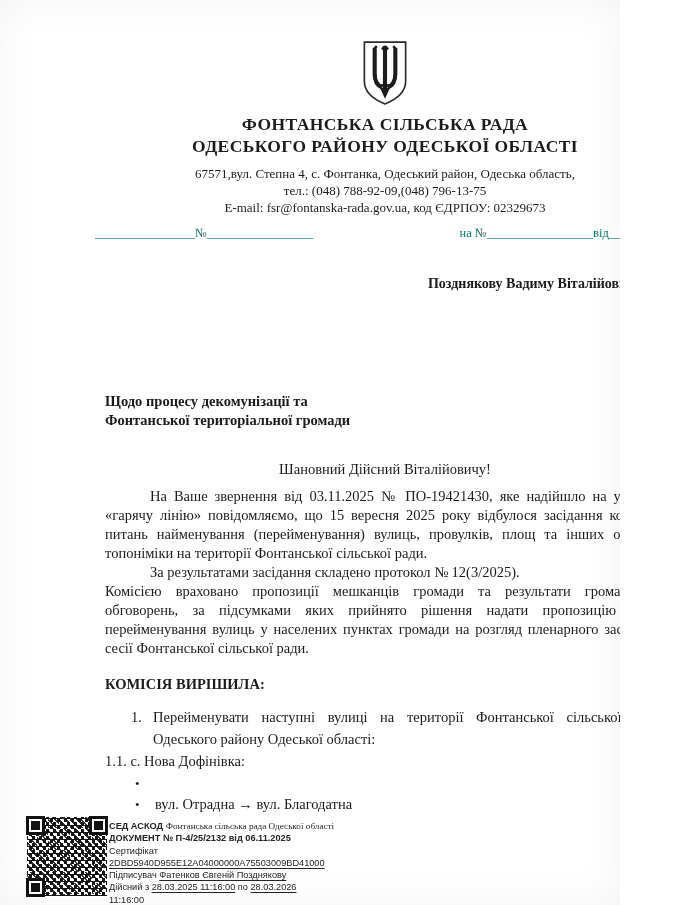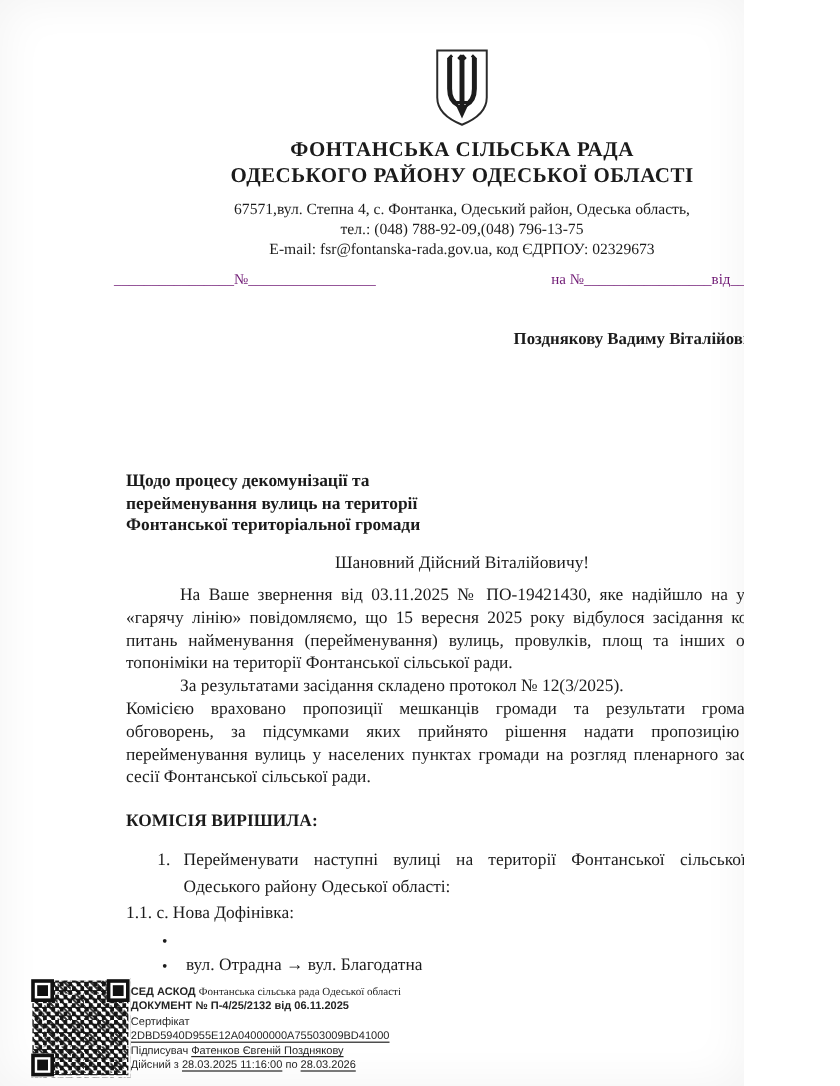--- a/index.html
+++ b/index.html
@@ -17,21 +17,21 @@
   
   .header { top:40px; left:105px; width:560px; text-align:center; }
   .emblem { display:block; margin:0 auto 8px auto; }
   .org-title { font-weight:bold; font-size:17.5px; line-height:1.25; letter-spacing:0.4px; }
   .contacts { margin-top:7px; font-size:13px; line-height:1.32; }
 
   
   .ref-line {
     top:226px; left:95px; width:595px;
     display:flex; align-items:baseline;
-    font-size:12.5px; color:#701a75;
+    font-size:12.5px; color:#0f766e;
     white-space:nowrap;
   }
   .ref-spacer { flex:1; }
   .blank { letter-spacing:0; }
 
   
   .addressee {
     top:276px; left:105px; width:537px;
     text-align:right; font-weight:bold; font-size:14px;
   }
@@ -126,21 +126,20 @@
     <span>на №</span>
     <span class="blank">_________________</span>
     <span>від</span>
     <span class="blank">_____________</span>
   </div>
 
   <div class="abs addressee">Позднякову Вадиму Віталійовичу</div>
 
   <div class="abs subject">
     <span>Щодо процесу декомунізації та</span>
-    <span>перейменування вулиць на території</span>
     <span>Фонтанської територіальної громади</span>
   </div>
 
   <div class="abs greeting">Шановний Дійсний Віталійовичу!</div>
 
   <div class="abs body-text">
     <p class="p-indent">На Ваше звернення від 03.11.2025 № ПО-19421430, яке надійшло на урядову «гарячу лінію» повідомляємо, що 15 вересня 2025 року відбулося засідання комісії з питань найменування (перейменування) вулиць, провулків, площ та інших об’єктів топоніміки на території Фонтанської сільської ради.</p>
     <p class="p-indent">За результатами засідання складено протокол № 12(3/2025).</p>
     <p>Комісією враховано пропозиції мешканців громади та результати громадських обговорень, за підсумками яких прийнято рішення надати пропозицію щодо перейменування вулиць у населених пунктах громади на розгляд пленарного засідання сесії Фонтанської сільської ради.</p>
 
@@ -179,16 +178,17 @@
       <div>
         <span>Підписувач</span>
         <span class="u">Фатенков Євгеній Позднякову</span>
       </div>
       <div>
         <span>Дійсний з</span>
         <span class="u">28.03.2025 11:16:00</span>
         <span>по</span>
         <span class="u">28.03.2026</span>
       </div>
+      <div>11:16:00</div>
     </div>
   </div>
 
 </div>
 
 </body></html>

